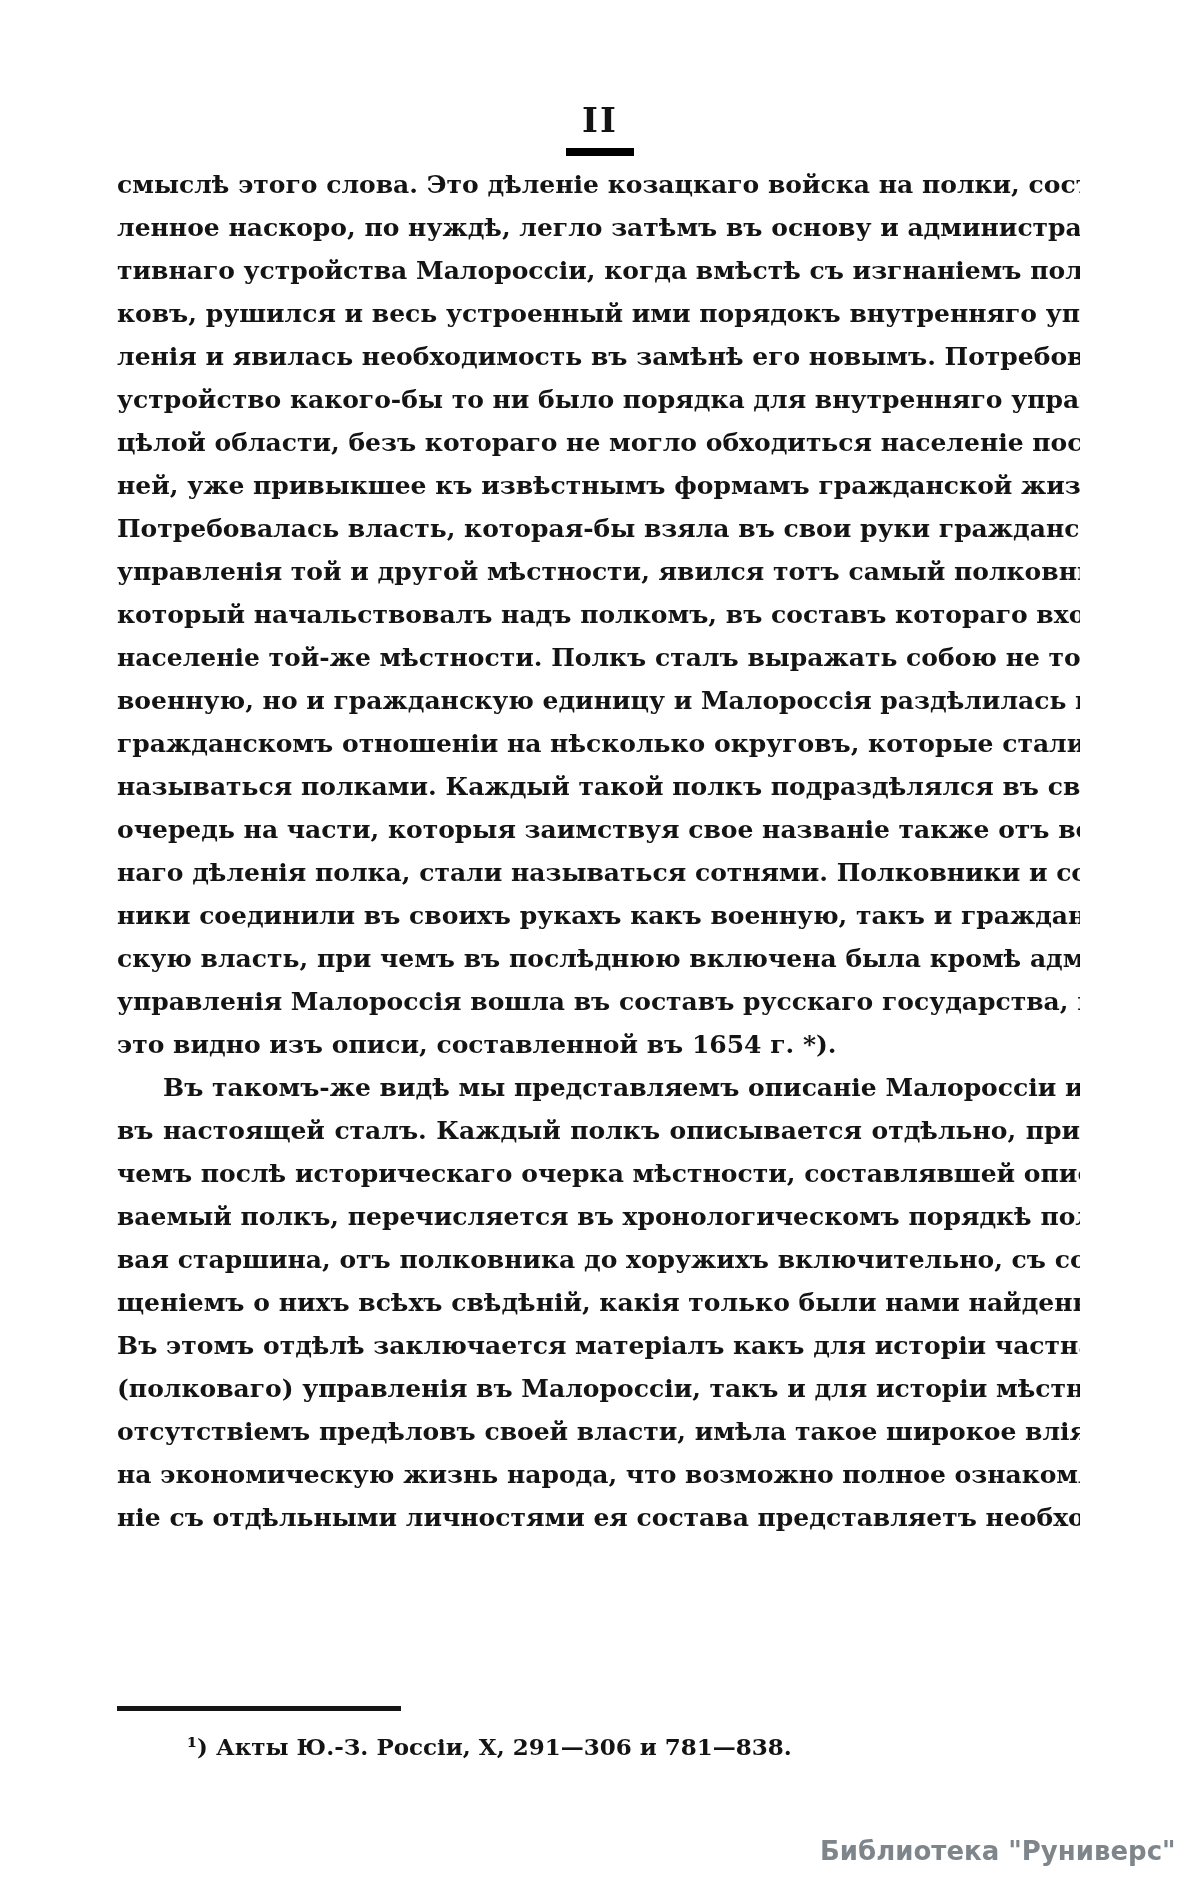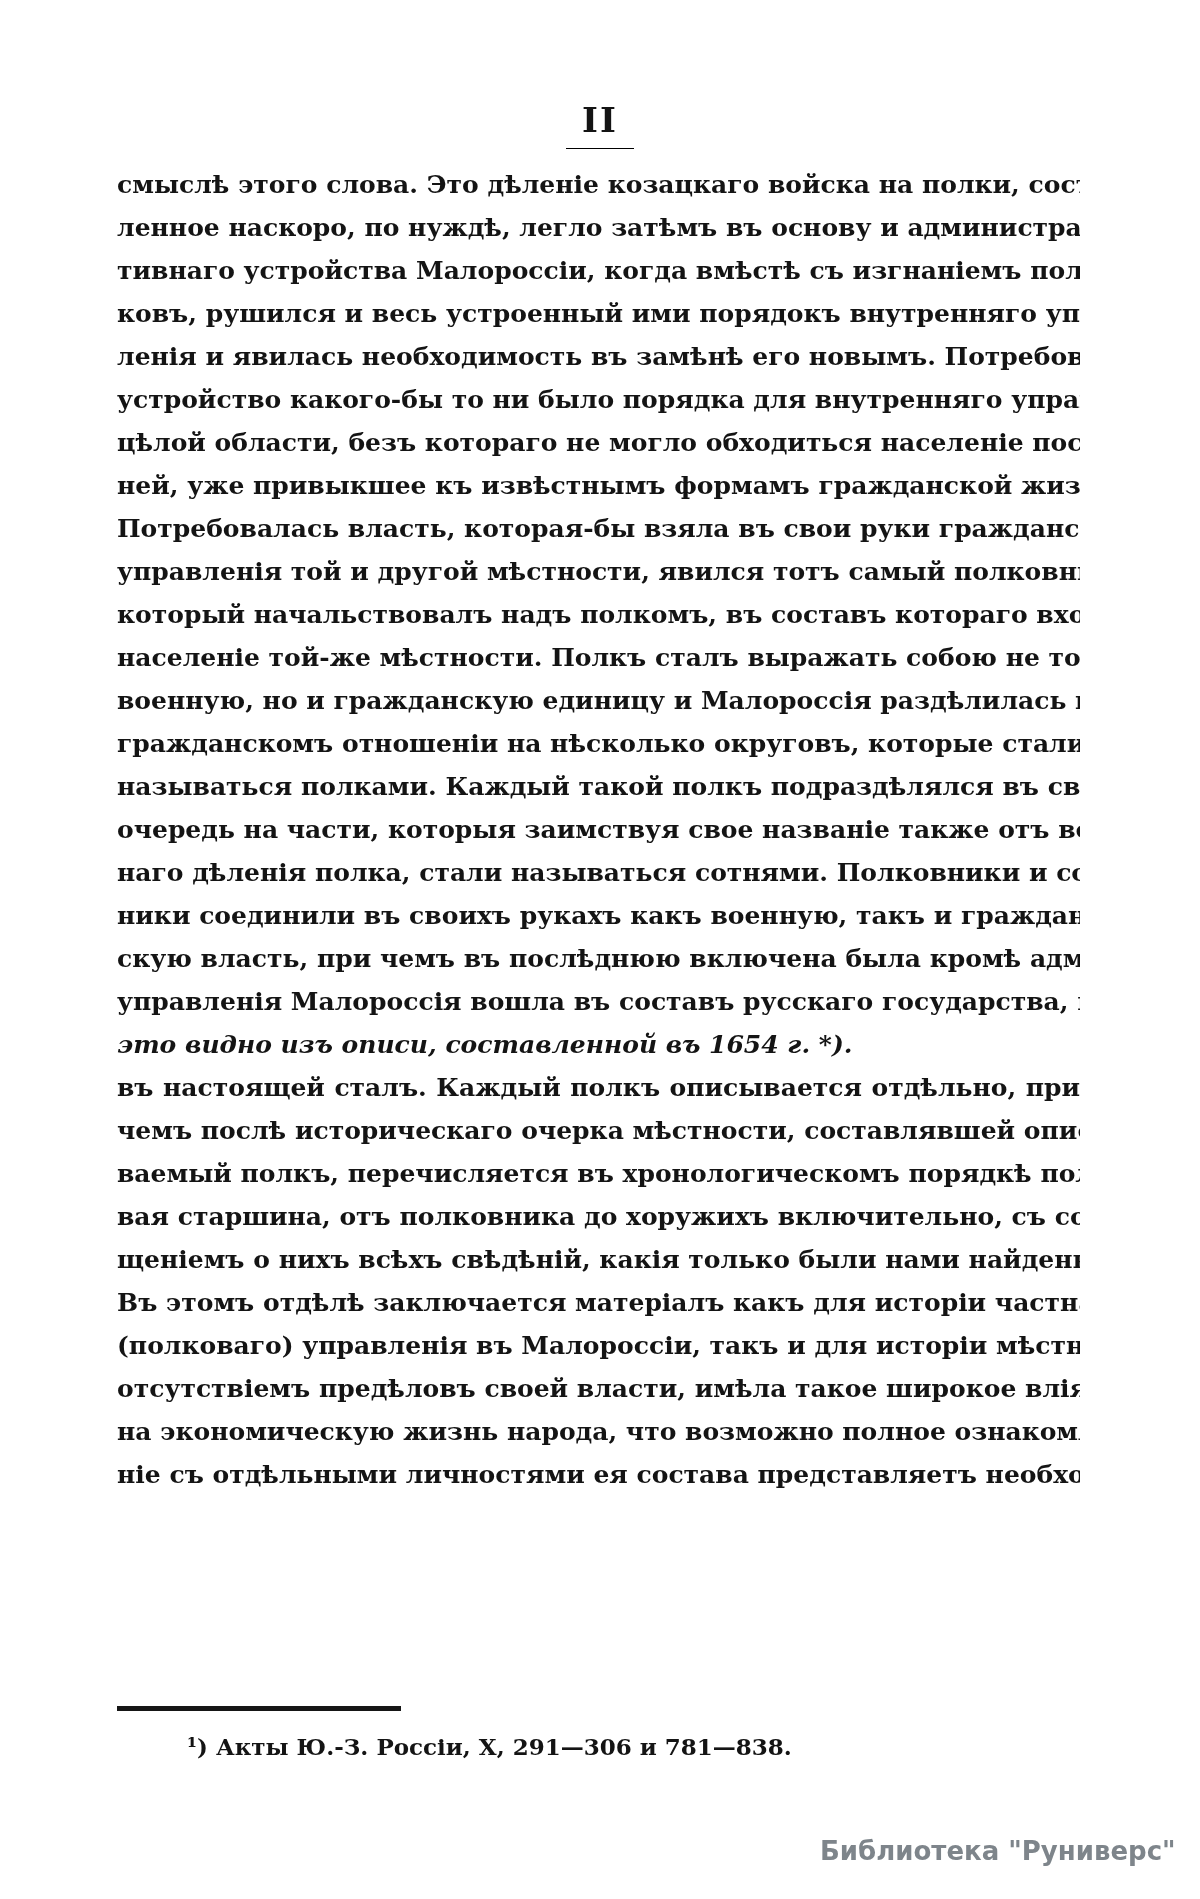--- a/index.html
+++ b/index.html
@@ -18,21 +18,21 @@
     right:0;
     text-align:center;
     font-family:"DejaVu Serif", serif;
     font-weight:700;
     font-size:34px;
     color:#141414;
   }
   .page-number span {
     display:inline-block;
     padding:0 16px 8px 16px;
-    border-bottom:1px solid #000000;
+    border-bottom:8px solid #000000;
     letter-spacing:2px;
   }
   .body-text {
     position:absolute;
     left:117px;
     top:163px;
     width:963px;
     font-family:"DejaVu Serif", serif;
     font-weight:700;
     font-size:25px;
@@ -42,21 +42,20 @@
     height:43px;
     line-height:43px;
     text-align:justify;
     text-align-last:justify;
     overflow:hidden;
     white-space:nowrap;
   }
   .text-line.no-just {
     text-align:right;
     text-align-last:left;
-    font-style:italic;
   }
   .text-line.indent {
     text-indent:46px;
   }
   .footnote-rule {
     position:absolute;
     left:117px;
     top:1706px;
     width:284px;
     height:5px;
@@ -105,20 +104,21 @@
       <div class="text-line">населеніе той-же мѣстности. Полкъ сталъ выражать собою не только</div>
       <div class="text-line">военную, но и гражданскую единицу и Малороссія раздѣлилась въ</div>
       <div class="text-line">гражданскомъ отношеніи на нѣсколько округовъ, которые стали</div>
       <div class="text-line">называться полками. Каждый такой полкъ подраздѣлялся въ свою</div>
       <div class="text-line">очередь на части, которыя заимствуя свое названіе также отъ воен-</div>
       <div class="text-line">наго дѣленія полка, стали называться сотнями. Полковники и сот-</div>
       <div class="text-line">ники соединили въ своихъ рукахъ какъ военную, такъ и граждан-</div>
       <div class="text-line">скую власть, при чемъ въ послѣднюю включена была кромѣ адми-</div>
       <div class="text-line">управленія Малороссія вошла въ составъ русскаго государства, какъ</div>
       <div class="text-line no-just">это видно изъ описи, составленной въ 1654 г. *).</div>
+      <div class="text-line indent">Въ такомъ-же видѣ мы представляемъ описаніе Малороссіи и</div>
       <div class="text-line">въ настоящей сталъ. Каждый полкъ описывается отдѣльно, при</div>
       <div class="text-line">чемъ послѣ историческаго очерка мѣстности, составлявшей описы-</div>
       <div class="text-line">ваемый полкъ, перечисляется въ хронологическомъ порядкѣ полко-</div>
       <div class="text-line">вая старшина, отъ полковника до хоружихъ включительно, съ сооб-</div>
       <div class="text-line">щеніемъ о нихъ всѣхъ свѣдѣній, какія только были нами найдены.</div>
       <div class="text-line">Въ этомъ отдѣлѣ заключается матеріалъ какъ для исторіи частнаго</div>
       <div class="text-line">(полковаго) управленія въ Малороссіи, такъ и для исторіи мѣстнаго</div>
       <div class="text-line">отсутствіемъ предѣловъ своей власти, имѣла такое широкое вліяніе</div>
       <div class="text-line">на экономическую жизнь народа, что возможно полное ознакомле-</div>
       <div class="text-line">ніе съ отдѣльными личностями ея состава представляетъ необхо-</div>

